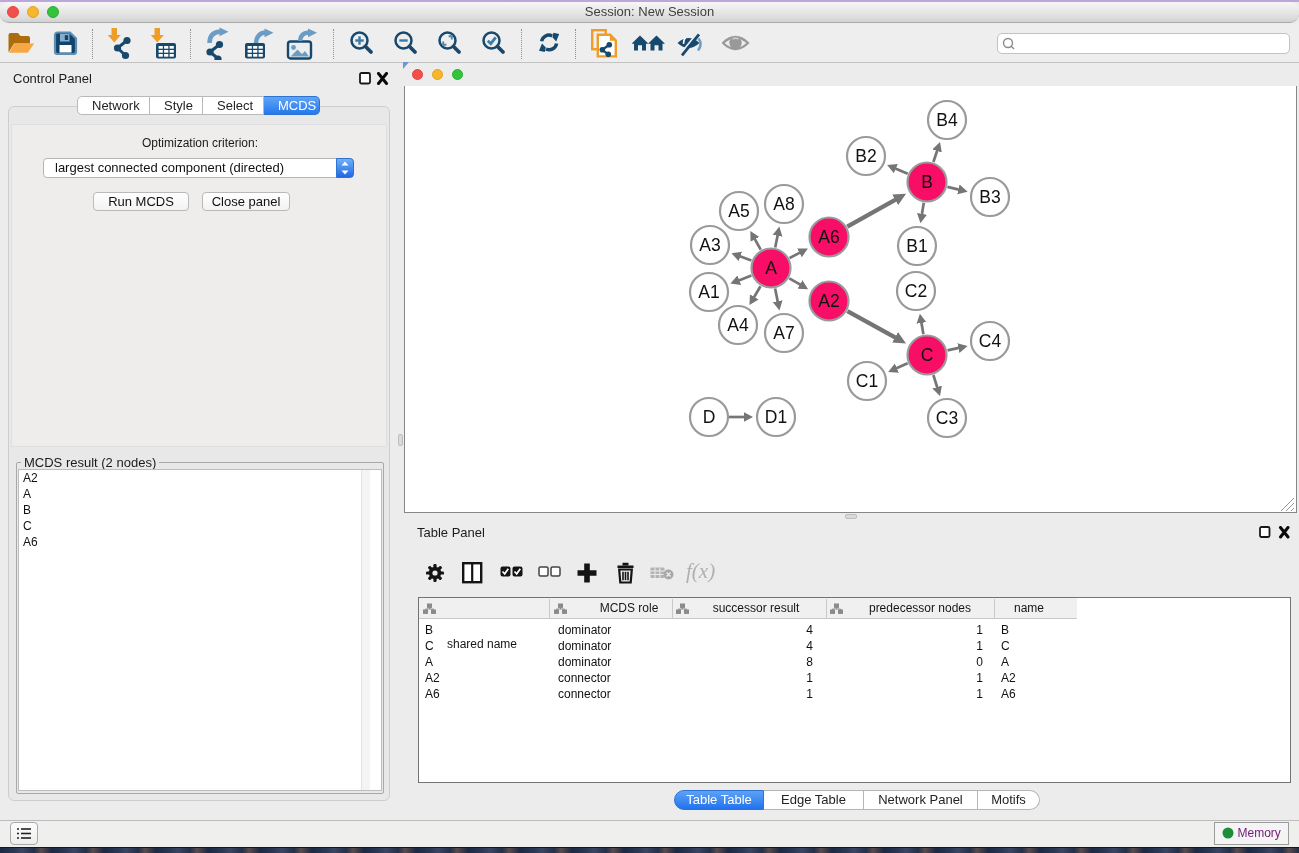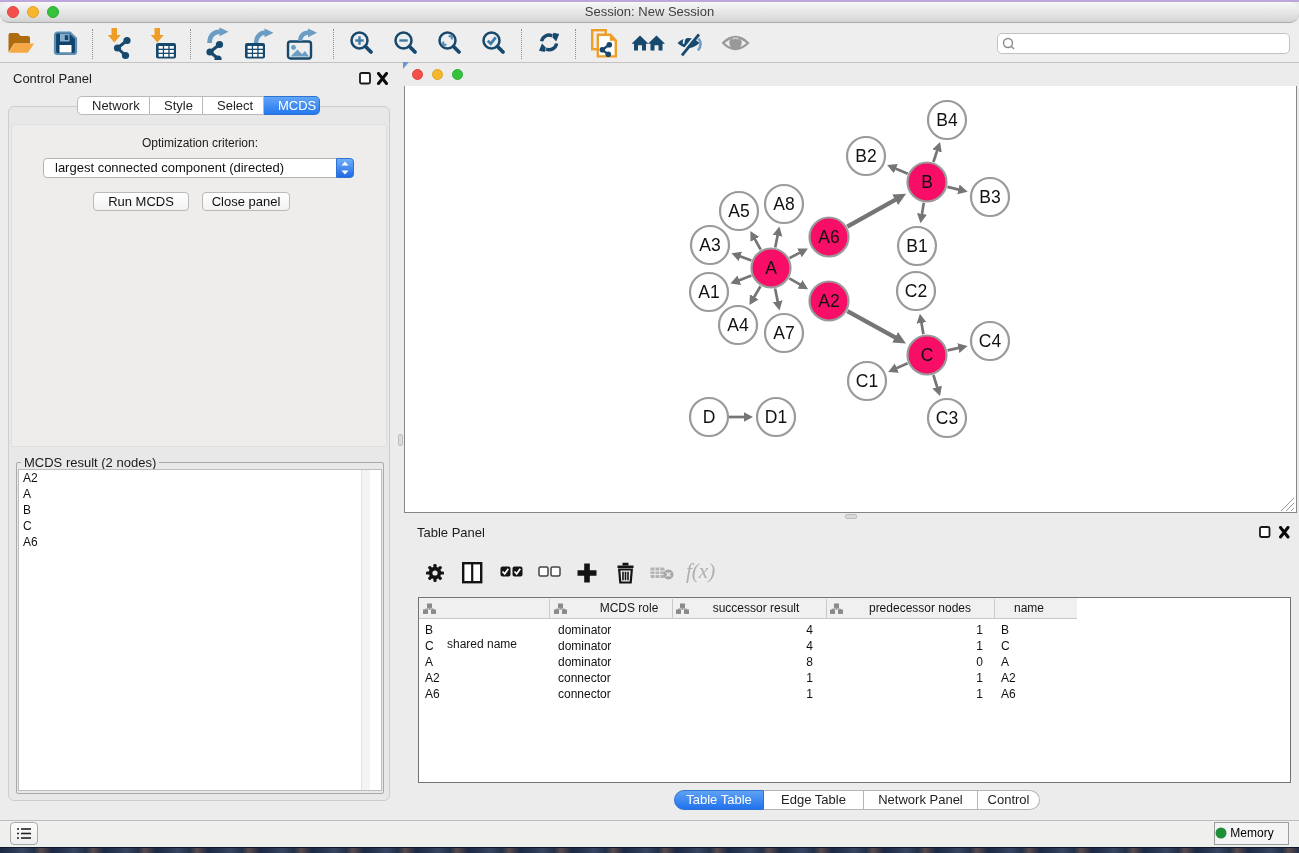--- a/index.html
+++ b/index.html
@@ -35,21 +35,21 @@
 
 #mcds-fs { left:16px; top:462px; width:368px; height:332px; border:1px solid #a9a9a9; border-radius:2px; }
 #mcds-label { left:21px; top:455px; background:#e9e8e8; padding:0 3px; font-size:13px; color:#1a1a1a; }
 #mcds-list { left:18px; top:469px; width:364px; height:322px; background:#fff; border:1px solid #bdbdbd; font-size:12px; color:#111; }
 #mcds-list div { padding-left:4px; height:16px; line-height:16px; }
 #mcds-scroll { left:361px; top:470px; width:9px; height:320px; background:#f4f4f4; border-left:1px solid #e2e2e2; }
 
 #statusbar { left:0; top:820px; width:1299px; height:27px; background:#efefee; border-top:1px solid #bcbcbc; }
 #darkstrip { left:0; top:847px; width:1299px; height:6px; background:repeating-linear-gradient(90deg,#1c2943 0,#2b3854 14px,#3a4563 22px,#223048 34px,#584b4d 41px,#1c2943 52px); border-top:1px solid #10172b; }
 #listbtn { left:10px; top:822px; width:28px; height:23px; background:linear-gradient(#fdfdfd,#ededed); border:1px solid #a8a8a8; border-radius:4px; }
-#membtn { left:1214px; top:822px; width:75px; height:23px; background:#f4f4f4; border:1px solid #9c9c9c; font-size:12px; color:#000000; line-height:21px; }
+#membtn { left:1214px; top:822px; width:75px; height:23px; background:#f4f4f4; border:1px solid #9c9c9c; font-size:12px; color:#701a75; line-height:21px; text-align:center; }
 
 #nw { left:404px; top:64px; width:893px; height:449px; }
 #nw-tb { left:0; top:0; width:893px; height:22px; background:linear-gradient(#f5f5f5,#d8d8d8 85%,#cecece); border:1px solid #9d9d9d; border-bottom:1px solid #a5a5a5; border-radius:5px 5px 0 0; }
 #nw-tb .title { width:100%; text-align:center; font-size:13px; color:#3a3a3a; line-height:21px; }
 .tl2 { border-radius:50%; width:11px; height:11px; top:5px; }
 #nw-canvas { left:0; top:22px; width:893px; height:427px; background:#fff; border:1px solid #868686; border-top:none; }
 
 #tp-title { left:417px; top:525px; font-size:13px; color:#1c1c1c; }
 #tp-table { left:418px; top:597px; width:873px; height:186px; background:#fff; border:1px solid #737373; }
 #tp-header { left:0px; top:0px; width:658px; height:21px; background:#f1f0f0; border-bottom:1px solid #c9c9c9; }
@@ -498,15 +498,15 @@
         <rect x="8.5" y="7" width="4" height="3.4"></rect>
         <path d="M6.5 4.5 v1.5 M2.5 7 v-1 h8 v1" fill="none" stroke-width="1"></path>
       </g>
     </defs>
   </svg>
 <div class="abs" id="tp-tabs">
   <div class="tabs2">
   <div class="tab first sel" style="width:90px">Table Table</div>
   <div class="tab" style="width:100px">Edge Table</div>
   <div class="tab" style="width:114px">Network Panel</div>
-  <div class="tab last" style="width:62px">Control</div>
+  <div class="tab last" style="width:62px">Motifs</div>
   </div>
 </div>
 
 </body></html>

